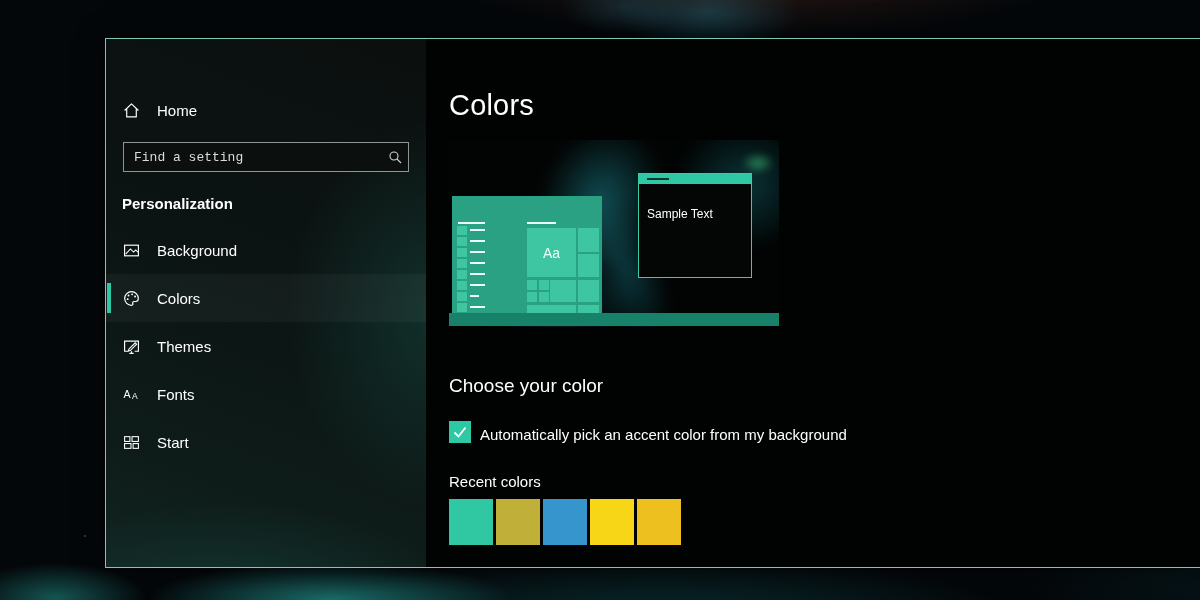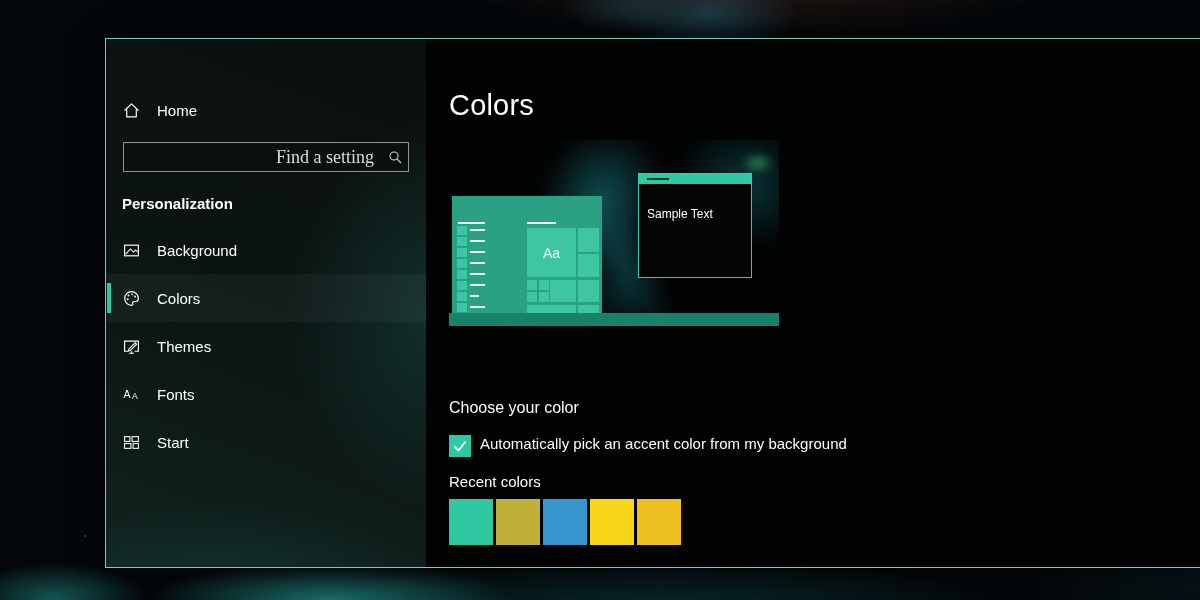--- a/index.html
+++ b/index.html
@@ -50,21 +50,21 @@
   }
   .home-row { position:absolute; left:17px; top:55px; height:32px; display:flex; align-items:center; gap:17px; cursor:pointer; }
   .home-row .label { color:#fff; font-size:15px; }
 
   .search-box {
     position:absolute; left:17px; top:103px; width:286px; height:30px;
     background:#0b100f; border:1px solid #8e9694; display:flex; align-items:center;
   }
   .search-box input {
     flex:1; background:transparent; border:none; outline:none;
-    color:#e8e8e8; font-size:18px; font-family:Liberation Serif, serif; padding:0 8px 0 10px;text-align:right;
+    color:#e8e8e8; font-size:13px; font-family:Liberation Mono, monospace; padding:0 8px 0 10px;
   }
   .search-box input::placeholder { color:#dcdcdc; opacity:1; }
   .search-icon { width:26px; display:flex; justify-content:center; align-items:center; cursor:pointer; }
 
   .section-title { position:absolute; left:16px; top:156px; font-size:15px; font-weight:bold; color:#fff; }
 
   .nav { position:absolute; left:0; top:187px; right:0; }
   .nav-item { position:relative; height:48px; display:flex; align-items:center; padding-left:17px; gap:17px; cursor:pointer; color:#fff; font-size:15px; }
   .nav-item.selected { background:rgba(255,255,255,.04); }
   .accent-bar { position:absolute; left:1px; top:9px; width:4px; height:30px; background:#2fc8a4; }
@@ -89,22 +89,22 @@
   .pv-sq { position:absolute; width:10px; height:9px; background:#3ec6a2; }
   .pv-tile { position:absolute; background:#3ec6a2; }
   .pv-tile.big { display:flex; align-items:center; justify-content:center; color:#eafff8; font-size:14px; }
 
   .pv-window { position:absolute; left:189px; top:33px; width:114px; height:105px; background:#040505; border:1px solid #38cca7; }
   .pv-window-titlebar { height:10px; background:#2fc8a4; position:relative; }
   .pv-window-dash { position:absolute; left:8px; top:4px; width:22px; height:2px; background:#12362c; }
   .pv-sample-text { color:#fff; font-size:12px; padding:23px 0 0 8px; }
 
   
-  .choose-heading { position:absolute; left:23px; top:336px; color:#fff; font-size:16px; font-weight:300;margin-top:24px; }
-  .checkbox-row { position:absolute; left:23px; top:396px; display:flex; align-items:flex-start; gap:9px; cursor:pointer; }
+  .choose-heading { position:absolute; left:23px; top:336px; color:#fff; font-size:19px; font-weight:300; }
+  .checkbox-row { position:absolute; left:23px; top:382px; display:flex; align-items:flex-end; gap:9px; cursor:pointer; }
   .checkbox { width:22px; height:22px; background:#2fc8a4; display:flex; align-items:center; justify-content:center; }
   .checkbox-label { color:#fff; font-size:15px; }
 
   .recent-label { position:absolute; left:23px; top:434px; color:#fff; font-size:15px; }
   .swatches { position:absolute; left:23px; top:460px; display:flex; gap:3px; }
   .swatch { width:44px; height:46px; cursor:pointer; }
 
   .scrollbar { position:absolute; right:6px; top:109px; width:3px; height:124px; background:#9aa09e; }
 
   svg { display:block; }

